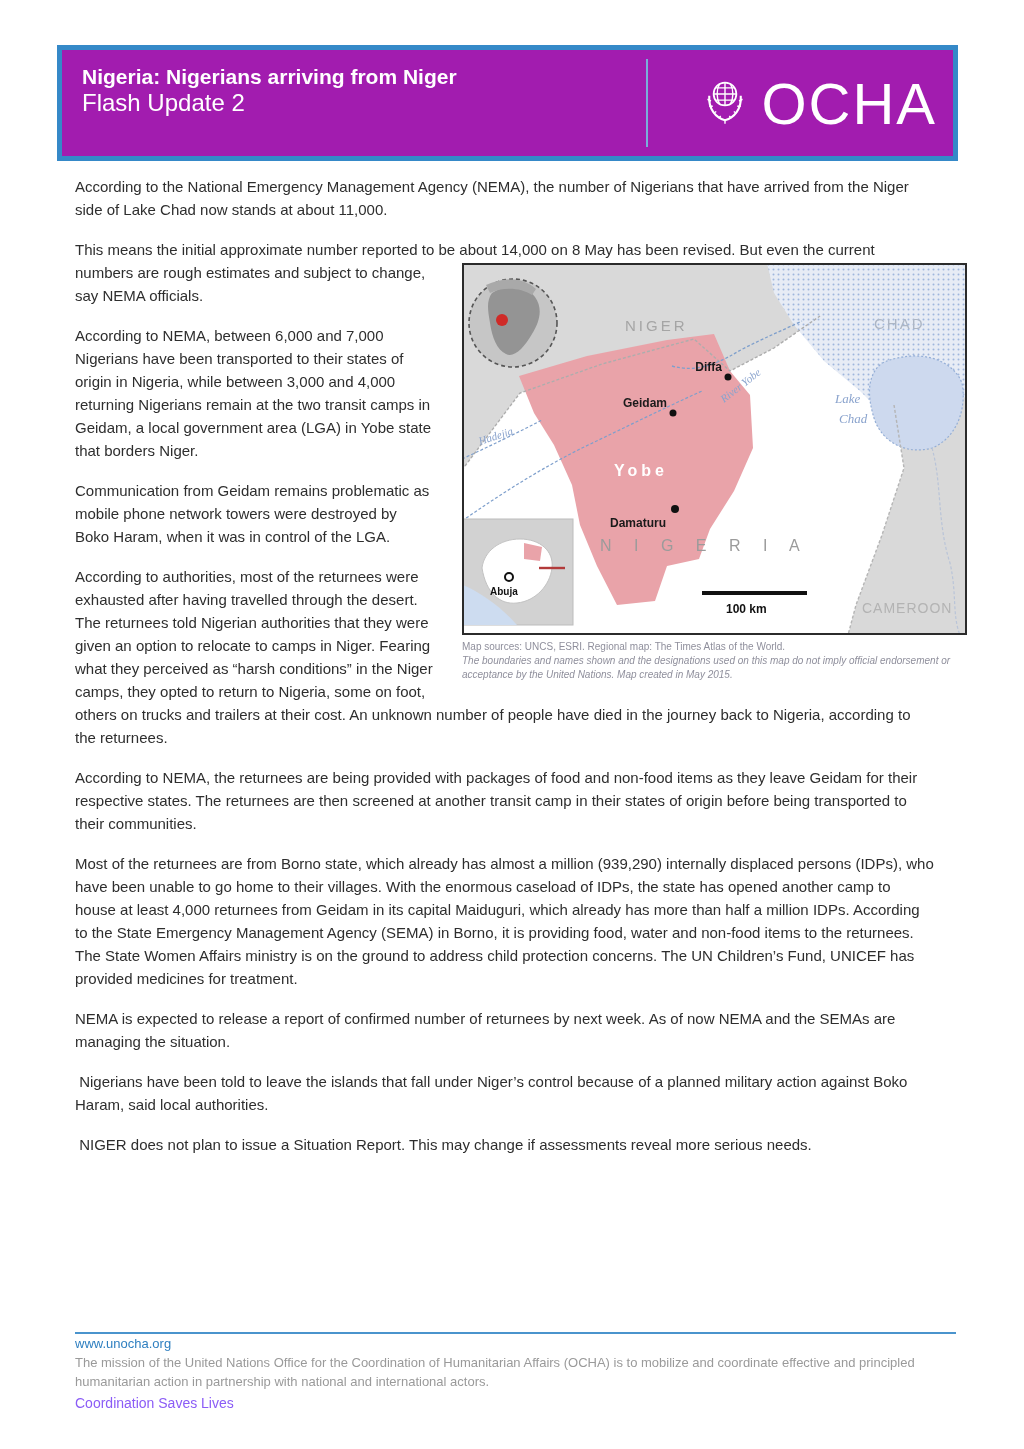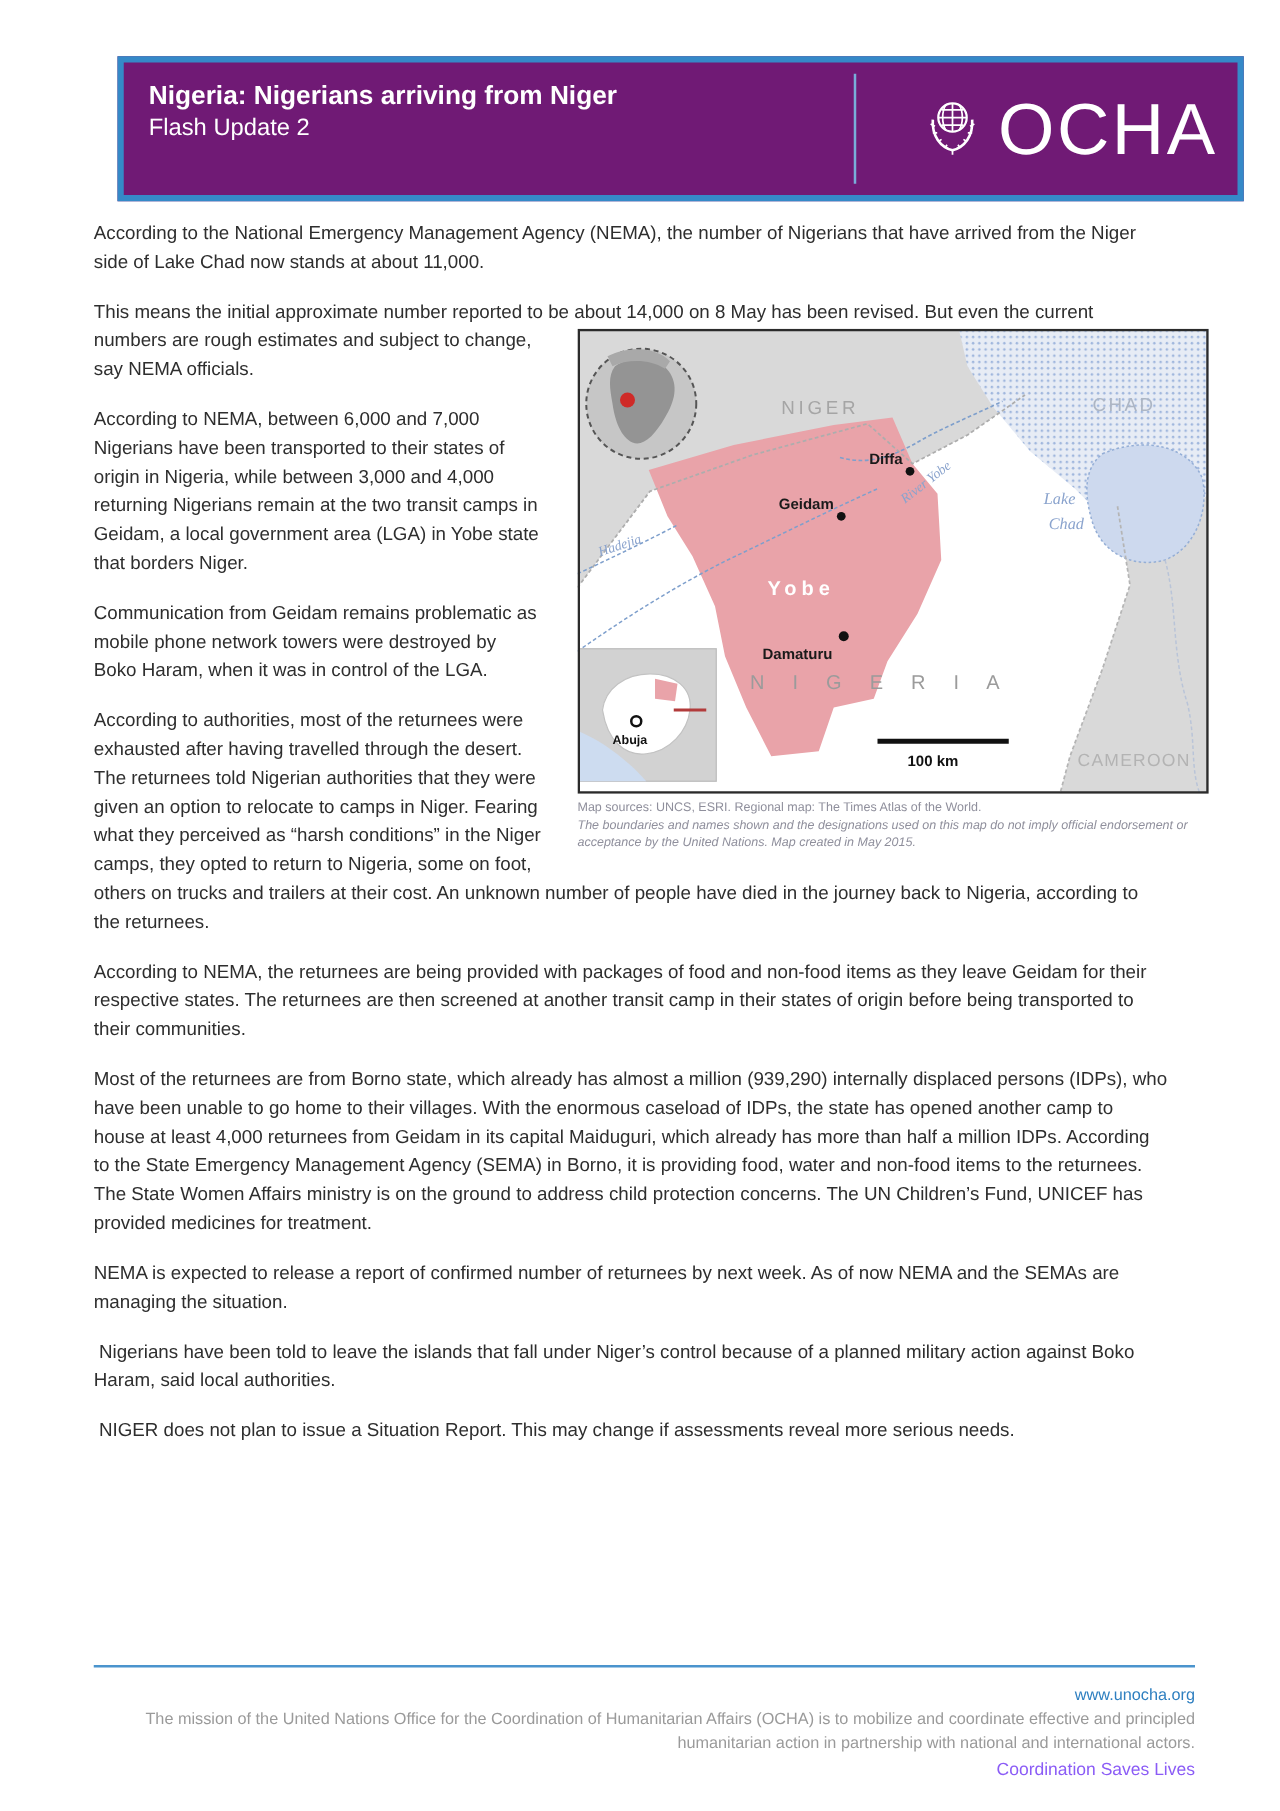--- a/index.html
+++ b/index.html
@@ -1,47 +1,47 @@
 <!DOCTYPE html>
 <html><head>
 <meta charset="utf-8">
 <style>
   * { margin:0; padding:0; box-sizing:border-box; }
   body { background:#ffffff; font-family:"Liberation Sans", sans-serif; }
   .page { position:relative; width:1024px; height:1449px; background:#ffffff; overflow:hidden; }
 
   
   .banner {
-    margin:45px 0 0 94px; width:901px; height:116px;
-    background:#701a75; border:5px solid #3589c8;
+    margin:45px 0 0 57px; width:901px; height:116px;
+    background:#a21caf; border:5px solid #3589c8;
     display:flex; align-items:stretch; color:#ffffff;gap:35px;
   }
   .banner-text { flex:1; padding:14px 0 0 20px; }
   .banner-title { font-size:21px; font-weight:bold; line-height:26px; }
-  .banner-sub   { font-size:19px; line-height:25px; }
+  .banner-sub   { font-size:24px; line-height:25px; }
   .banner-date  { font-size:19px; line-height:25px; white-space:pre-wrap; }
   .banner-div { width:2px; background:#79aeda; align-self:center; height:88px; }
   .logo-block { display:flex; align-items:center; gap:8px; padding:0 16px 0 14px; }
   .ocha-word { font-size:58px; letter-spacing:2px; color:#ffffff; font-weight:normal; }
 
   
   .content { margin:14px 0 0 75px; width:860px; font-size:15px; line-height:23px; color:#2e2e2e; }
   .content p { margin:0 0 17px 0; white-space:pre-wrap; }
   .content p.tight { margin-bottom:6px; }
 
   
   .map-block { float:right; width:505px; margin:2px -32px 20px 28px; white-space:normal; }
   .map-frame { display:block; }
   .map-caption { width:505px; margin-top:5px; font-size:10px; line-height:14px; color:#8f8f9c; white-space:normal; }
   .map-caption .cap2 { font-style:italic; }
 
   
   .footer {
     position:absolute; top:1332px; left:75px; width:881px;
-    border-top:2px solid #4a94cd; padding-top:12px; text-align:right;
+    border-top:2px solid #4a94cd; padding-top:0; text-align:left;
   }
   .footer .url { font-size:13px; line-height:19px; color:#2e7fc0; text-decoration:none; display:inline-block; }
   .footer .mission { font-size:13px; line-height:19px; color:#9a9a9a; }
   .footer .tagline { font-size:14px; line-height:21px; color:#8b5cf6; margin-top:2px; }
 </style>
 </head>
 <body>
 
 <div class="page">
 

